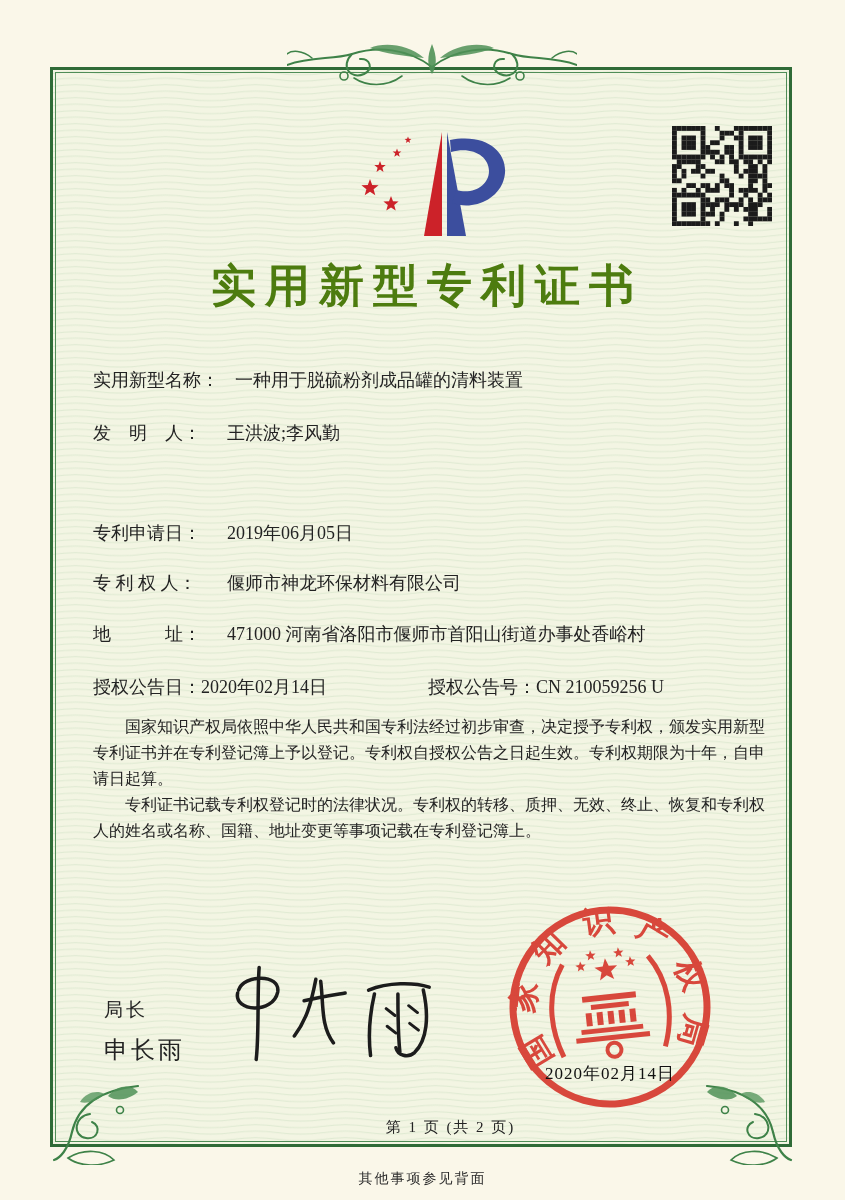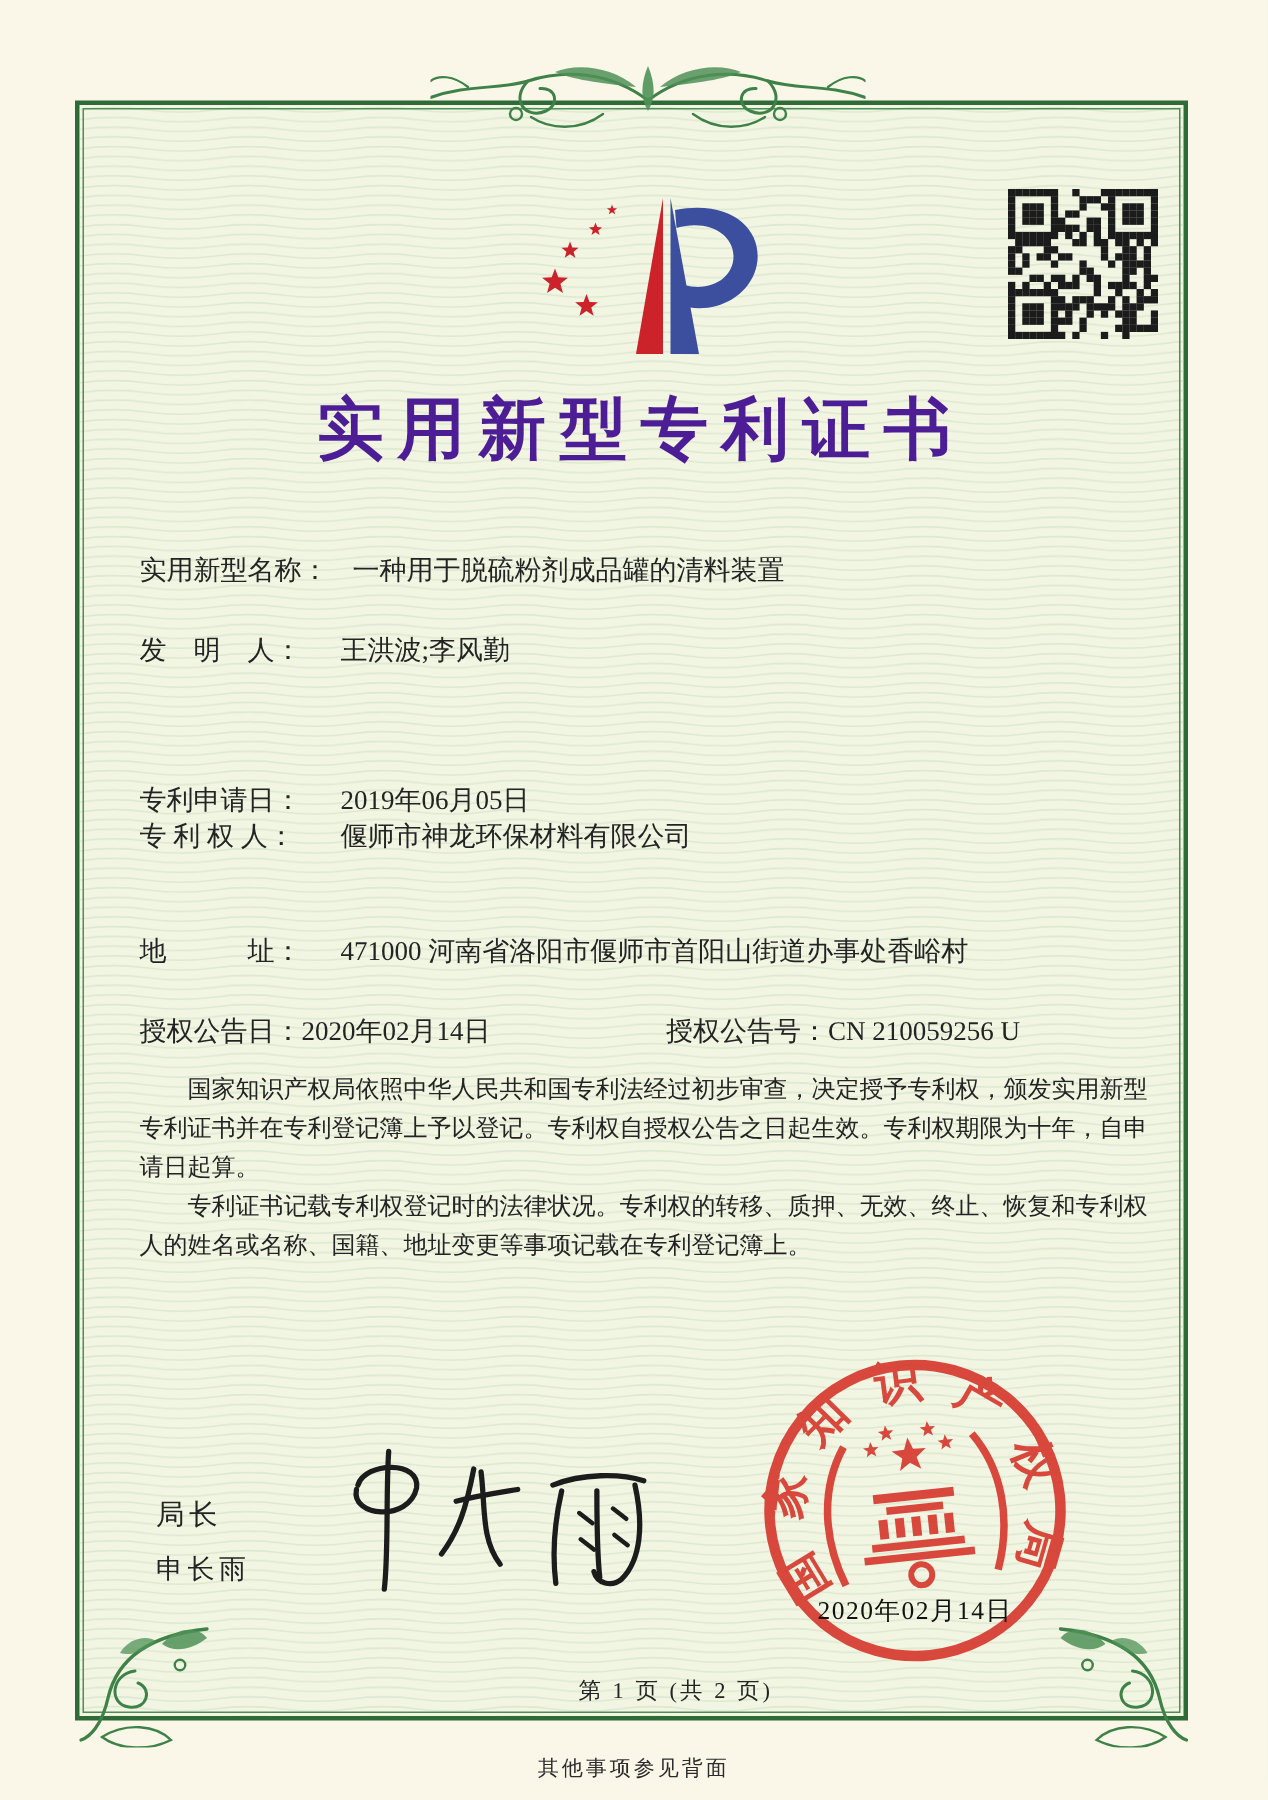--- a/index.html
+++ b/index.html
@@ -21,33 +21,33 @@
   .ornament{position:absolute;z-index:3;}
   
   .content{position:absolute;inset:0;z-index:4;}
   .cert-no{
     position:absolute;left:86px;top:130px;font-size:19px;letter-spacing:2px;
   }
   .logo{position:absolute;left:340px;top:128px;width:170px;height:112px;}
   .qr{position:absolute;left:672px;top:126px;width:100px;height:100px;}
   .title{
     position:absolute;left:0;top:256px;width:100%;text-align:center;
-    font-size:45px;font-weight:bold;letter-spacing:9px;text-indent:9px;color:#4c1d95;
+    font-size:45px;font-weight:bold;letter-spacing:9px;text-indent:9px;color:#4d7c0f;
   }
   .field{position:absolute;left:93px;width:680px;font-size:18px;white-space:nowrap;}
   .flabel{display:inline-block;min-width:118px;}
   .fvalue{margin-left:16px;}
-  .grant2{position:absolute;left:351px;top:0;text-align:right;}
+  .grant2{position:absolute;left:335px;top:0;text-align:right;}
   .paras{
     position:absolute;left:93px;top:714px;width:672px;
     font-size:16px;line-height:26px;text-align:justify;
   }
   .paras p{margin:0;text-indent:2em;}
   .director-label{position:absolute;left:104px;top:997px;font-size:19px;letter-spacing:3px;}
-  .director-name{position:absolute;left:104px;top:1034px;font-size:18px;letter-spacing:3px;}
+  .director-name{position:absolute;left:104px;top:1034px;font-size:24px;letter-spacing:3px;}
   .signature{position:absolute;left:222px;top:962px;width:215px;height:105px;}
   .seal{position:absolute;left:505px;top:902px;width:210px;height:210px;transform:rotate(-6deg);z-index:4;}
   .seal-date{
     position:absolute;left:520px;top:1062px;width:180px;text-align:center;
     font-size:17px;letter-spacing:1px;color:#111;z-index:5;
   }
   .page-indicator{
     position:absolute;left:0;top:1118px;width:100%;text-align:center;
     font-size:15px;letter-spacing:2px;padding-left:28px;
   }
@@ -367,21 +367,21 @@
 
   <div class="field" style="top:368px">
     <span class="flabel">实用新型名称：</span><span class="fvalue">一种用于脱硫粉剂成品罐的清料装置</span>
   </div>
   <div class="field" style="top:421px">
     <span class="flabel">发　明　人：</span><span class="fvalue">王洪波;李风勤</span>
   </div>
   <div class="field" style="top:521px">
     <span class="flabel">专利申请日：</span><span class="fvalue">2019年06月05日</span>
   </div>
-  <div class="field" style="top:545px">
+  <div class="field" style="top:571px">
     <span class="flabel">专 利 权 人：</span><span class="fvalue">偃师市神龙环保材料有限公司</span>
   </div>
   <div class="field" style="top:622px">
     <span class="flabel">地　　　址：</span><span class="fvalue">471000 河南省洛阳市偃师市首阳山街道办事处香峪村</span>
   </div>
   <div class="field" style="top:675px">
     <span>授权公告日：</span><span>2020年02月14日</span>
     <span class="grant2">
       <span>授权公告号：</span><span>CN 210059256 U</span>
     </span>

